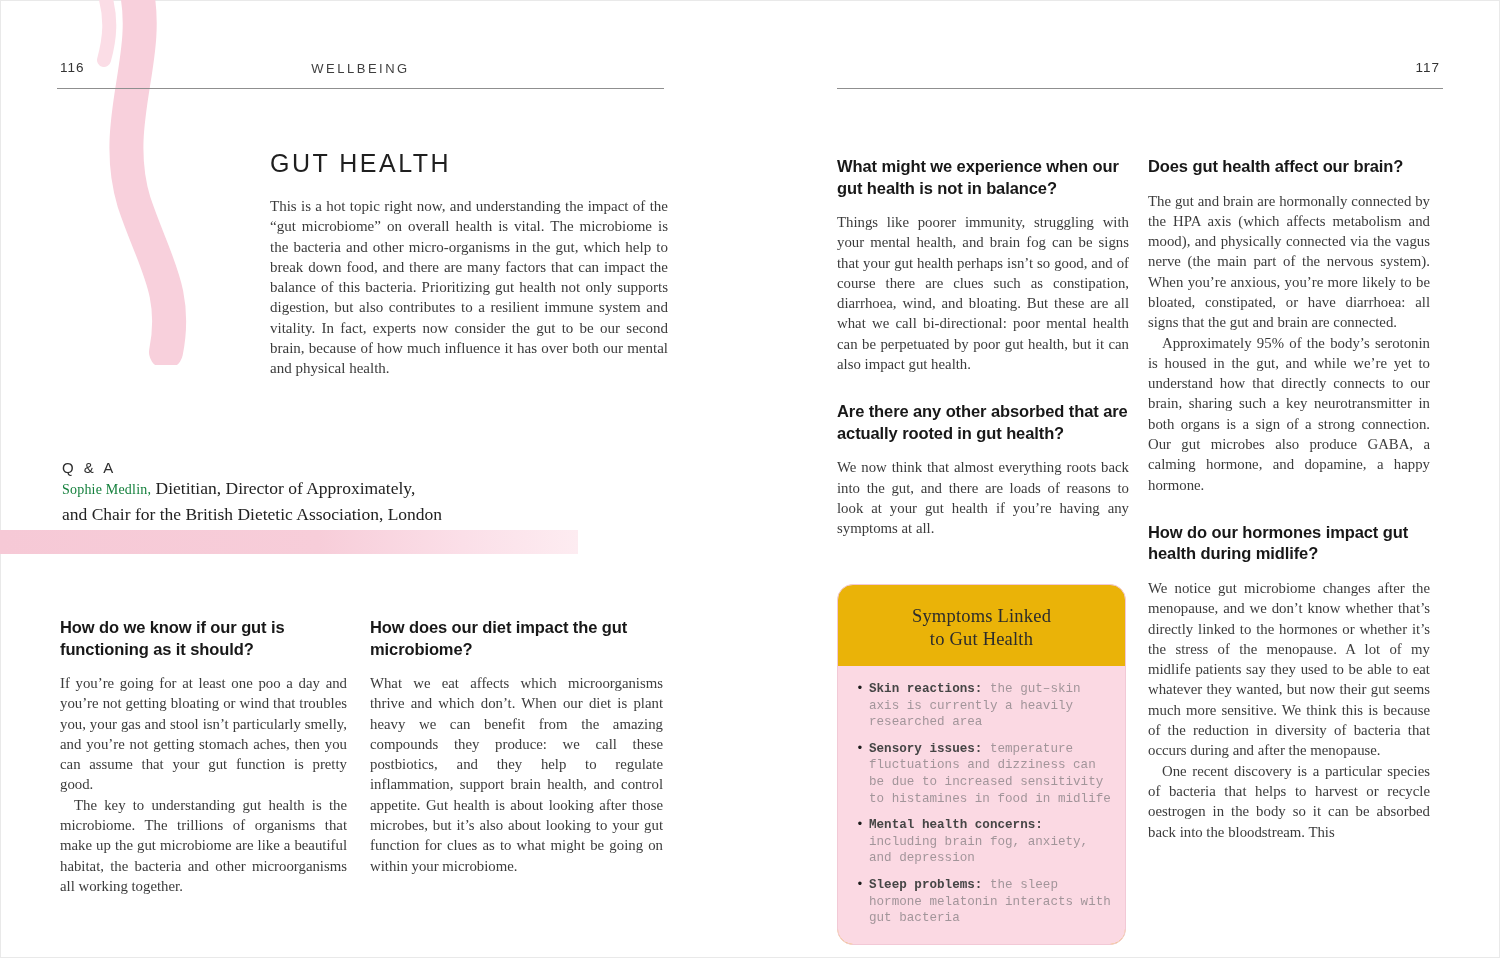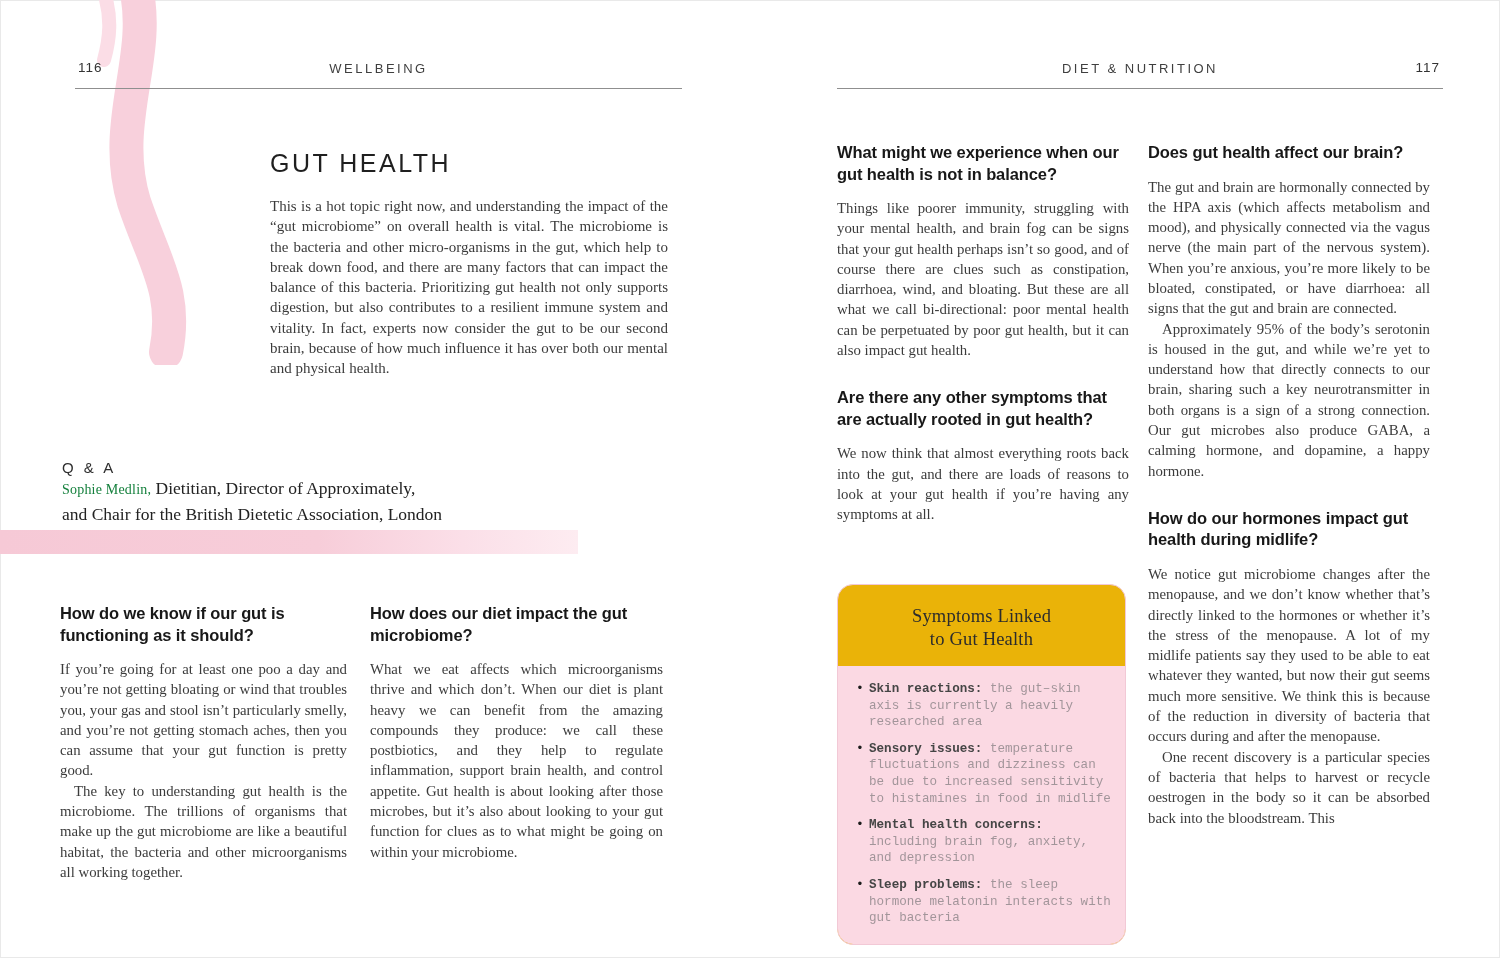--- a/index.html
+++ b/index.html
@@ -40,21 +40,21 @@
   }
   .author-line1{font-size:17.5px;color:#222;line-height:25px;}
   .author-name{font-weight:normal;font-size:14px;letter-spacing:.2px;color:#15803d;}
   .author-line2{font-size:17.5px;color:#222;line-height:25px;}
   .pink-band{
     position:absolute;left:0;top:530px;width:578px;height:24px;z-index:1;
     background:linear-gradient(90deg,#f6c9d6 0%,#f7cdd9 55%,#fbdfe8 80%,#fdecf1 100%);
   }
 
   
-  .col{position:absolute;text-align:justify;}
+  .col{position:absolute;text-align:justify;margin-top:14px;}
   .q-heading{
     font-family:"Liberation Sans", sans-serif;font-weight:bold;font-size:16.5px;
     line-height:21.5px;color:#181818;letter-spacing:-0.1px;text-align:left;
     margin:0 0 13px 0;
   }
   .body-p{font-size:14.8px;line-height:20.3px;margin:0;color:#3b3b3b;}
   .body-p.indent{text-indent:14px;}
   .sec{margin-bottom:27px;}
   .sec:last-child{margin-bottom:0;}
 
@@ -90,27 +90,26 @@
 </head>
 <body>
 
 <div class="frame"></div>
 
 <svg class="brush" viewBox="0 0 130 365" aria-hidden="true">
   <path d="M58 -12 C74 58, 32 122, 56 202 C76 262, 100 292, 88 352" stroke="#f8d0dc" stroke-width="34" fill="none" stroke-linecap="round"></path>
   <path d="M26 -8 C34 18, 32 38, 26 60" stroke="#fbdde6" stroke-width="14" fill="none" stroke-linecap="round"></path>
 </svg>
 
-<div class="page-header" style="left:57px;width:607px;margin-left:18px;">
+<div class="page-header" style="left:57px;width:607px;">
   <span class="pnum left">116</span>
   <span class="center">WELLBEING</span>
 </div>
 
 <div class="page-header" style="left:837px;width:606px;">
-  <span class="center">DIET &amp; NUTRITION</span>
   <span class="pnum right">117</span>
 </div>
 
 <h1 class="gut-title">GUT HEALTH</h1>
 
 <p class="intro">This is a hot topic right now, and understanding the impact of the “gut microbiome” on overall health is vital. The microbiome is the bacteria and other micro-organisms in the gut, which help to break down food, and there are many factors that can impact the balance of this bacteria. Prioritizing gut health not only supports digestion, but also contributes to a resilient immune system and vitality. In fact, experts now consider the gut to be our second brain, because of how much influence it has over both our mental and physical health.</p>
 
 <div class="pink-band"></div>
 
 <div class="qa-block">
@@ -136,21 +135,21 @@
     <p class="body-p">What we eat affects which microorganisms thrive and which don’t. When our diet is plant heavy we can benefit from the amazing compounds they produce: we call these postbiotics, and they help to regulate inflammation, support brain health, and control appetite. Gut health is about looking after those microbes, but it’s also about looking to your gut function for clues as to what might be going on within your microbiome.</p>
   </div>
 </div>
 
 <div class="col colC">
   <div class="sec">
     <h2 class="q-heading">What might we experience when our gut health is not in balance?</h2>
     <p class="body-p">Things like poorer immunity, struggling with your mental health, and brain fog can be signs that your gut health perhaps isn’t so good, and of course there are clues such as constipation, diarrhoea, wind, and bloating. But these are all what we call bi-directional: poor mental health can be perpetuated by poor gut health, but it can also impact gut health.</p>
   </div>
   <div class="sec">
-    <h2 class="q-heading">Are there any other symptoms that are actually rooted in gut health?</h2>
+    <h2 class="q-heading">Are there any other absorbed that are actually rooted in gut health?</h2>
     <p class="body-p">We now think that almost everything roots back into the gut, and there are loads of reasons to look at your gut health if you’re having any symptoms at all.</p>
   </div>
 </div>
 
 <div class="card">
   <div class="card-title">
     <span>Symptoms Linked</span><br>
     <span>to Gut Health</span>
   </div>
   <div class="card-body">

